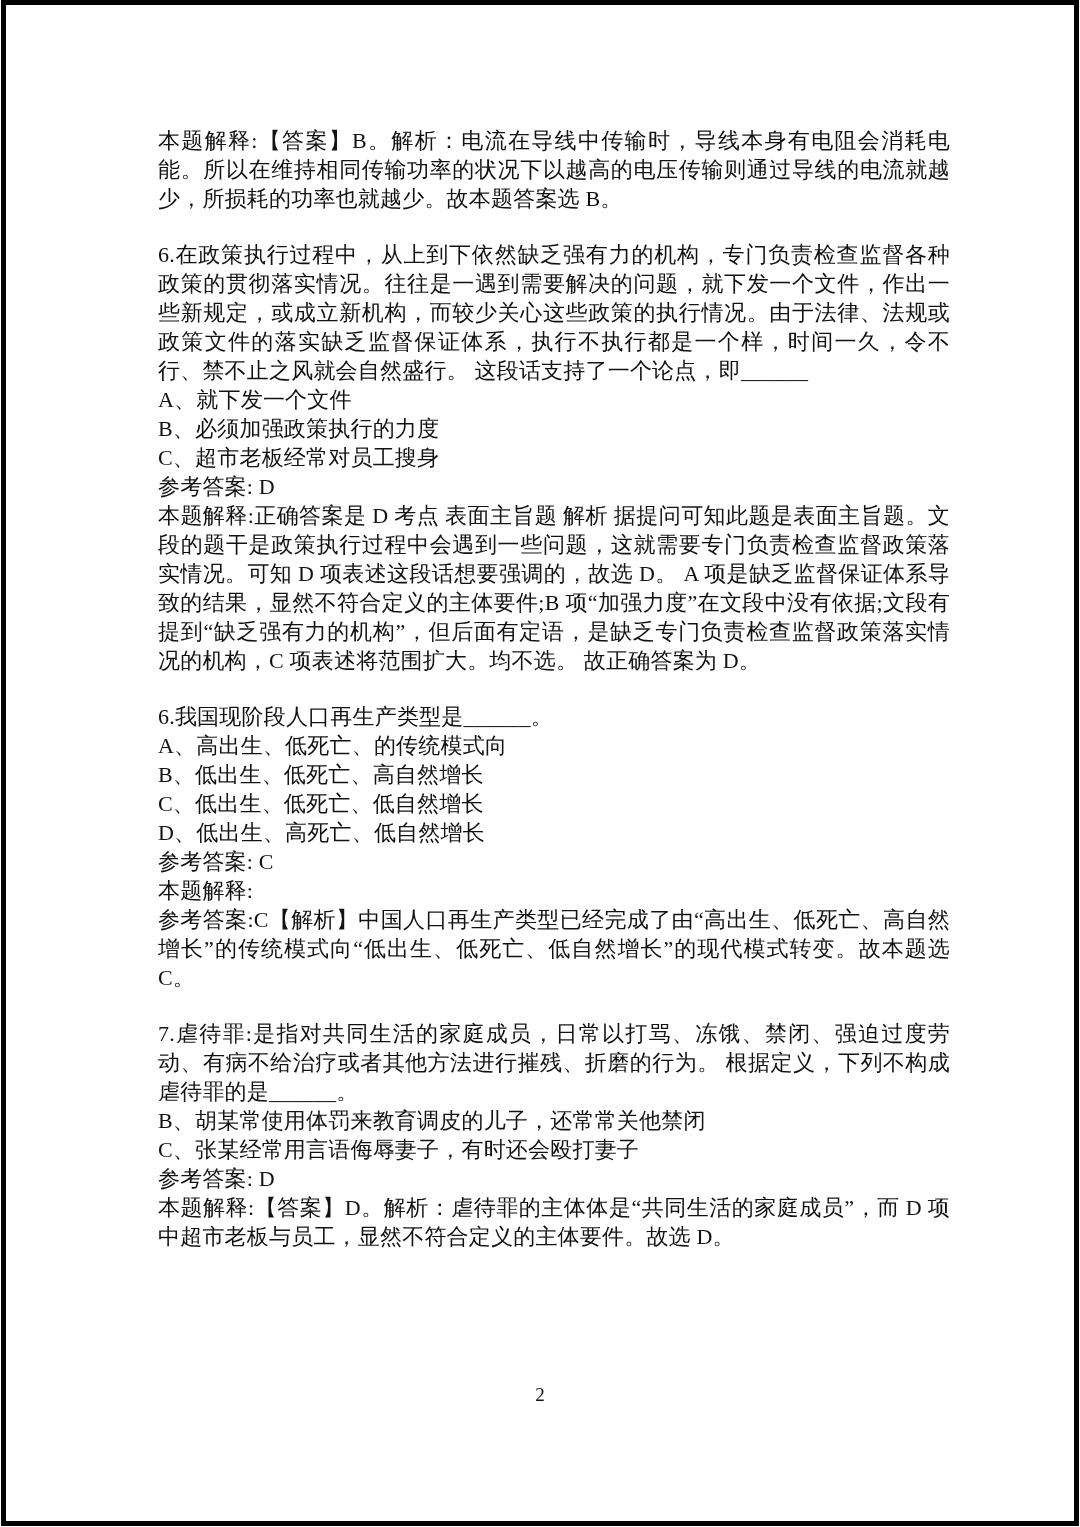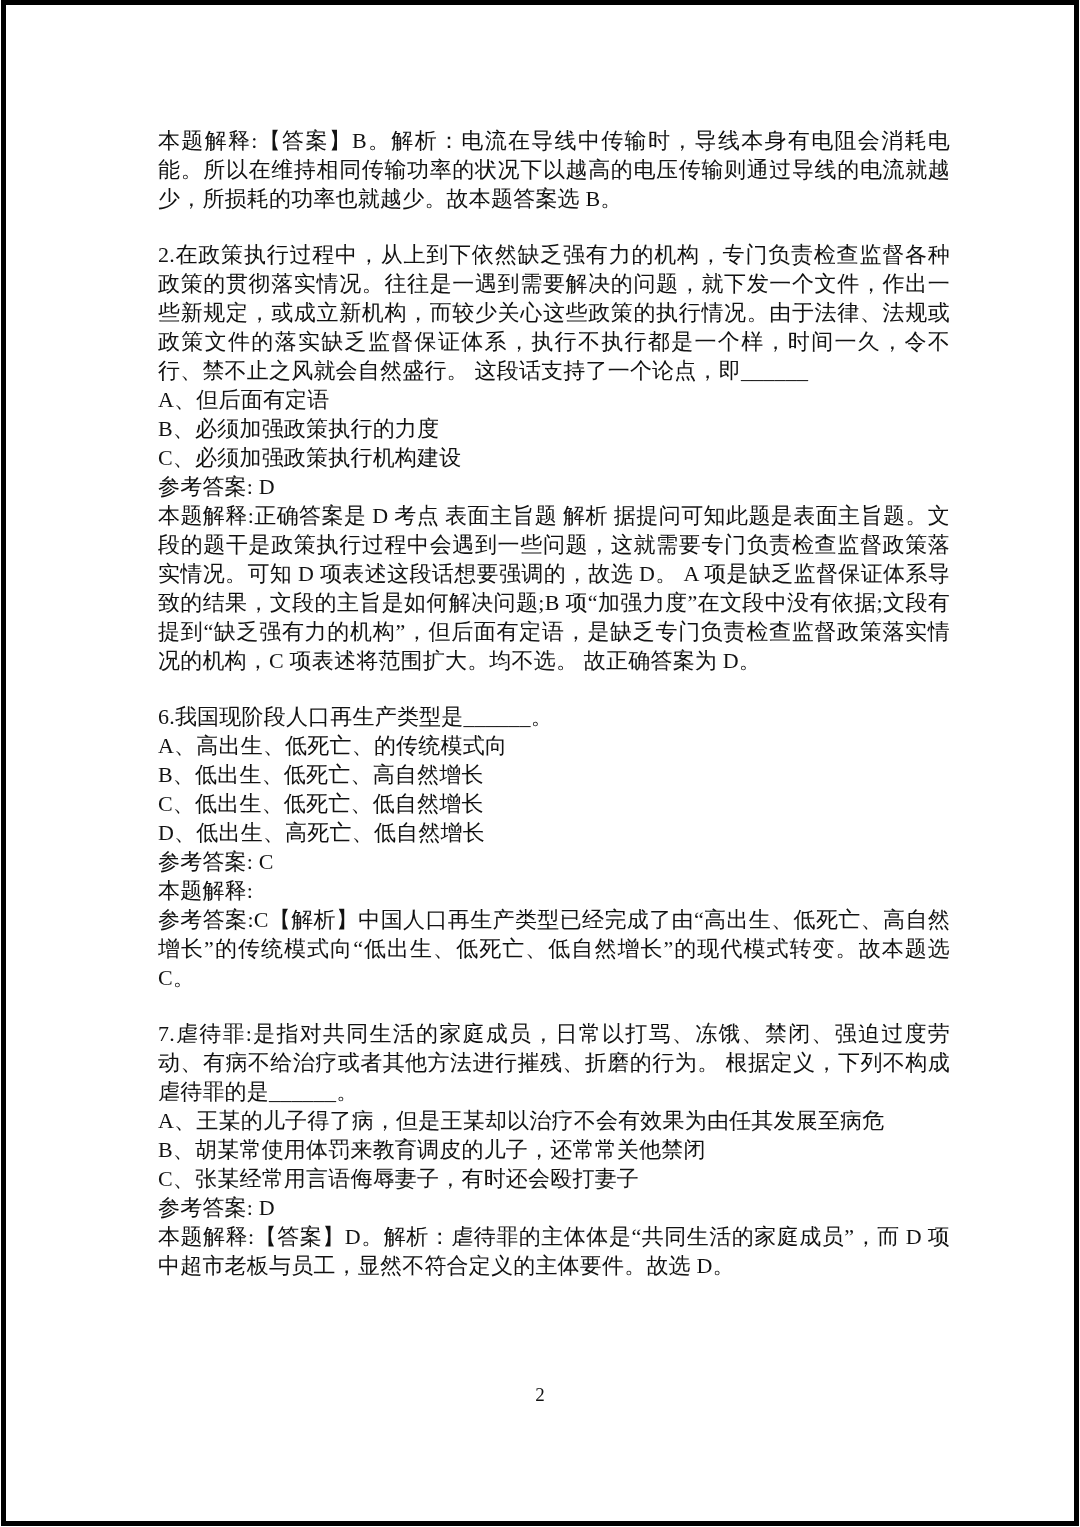--- a/index.html
+++ b/index.html
@@ -43,42 +43,41 @@
 </head>
 <body>
 
 <div class="frame"></div>
 
 <main class="content">
 
   <p>本题解释:【答案】B。解析：电流在导线中传输时，导线本身有电阻会消耗电能。所以在维持相同传输功率的状况下以越高的电压传输则通过导线的电流就越少，所损耗的功率也就越少。故本题答案选 B。</p>
 
   <section class="qblock">
-    <p>2.在政策执行过程中，从上到下依然缺乏强有力的机构，专门负责检查监督各种政策的贯彻落实情况。往往是一遇到需要解决的问题，就下发一个文件，作出一些新规定，或成立新机构，而较少关心这些政策的执行情况。由于法律、法规或政策文件的落实缺乏监督保证体系，执行不执行都是一个样，时间一久，令不行、禁不止之风就会自然盛行。 这段话支持了一个论点，即______</p>
-    <p>A、但后面有定语</p>
+    <p>6.在政策执行过程中，从上到下依然缺乏强有力的机构，专门负责检查监督各种政策的贯彻落实情况。往往是一遇到需要解决的问题，就下发一个文件，作出一些新规定，或成立新机构，而较少关心这些政策的执行情况。由于法律、法规或政策文件的落实缺乏监督保证体系，执行不执行都是一个样，时间一久，令不行、禁不止之风就会自然盛行。 这段话支持了一个论点，即______</p>
+    <p>A、就下发一个文件</p>
     <p>B、必须加强政策执行的力度</p>
-    <p>C、必须加强政策执行机构建设</p>
+    <p>C、超市老板经常对员工搜身</p>
     <p>参考答案: D</p>
-    <p>本题解释:正确答案是 D 考点 表面主旨题 解析 据提问可知此题是表面主旨题。文段的题干是政策执行过程中会遇到一些问题，这就需要专门负责检查监督政策落实情况。可知 D 项表述这段话想要强调的，故选 D。 A 项是缺乏监督保证体系导致的结果，文段的主旨是如何解决问题;B 项“加强力度”在文段中没有依据;文段有提到“缺乏强有力的机构”，但后面有定语，是缺乏专门负责检查监督政策落实情况的机构，C 项表述将范围扩大。均不选。 故正确答案为 D。</p>
+    <p>本题解释:正确答案是 D 考点 表面主旨题 解析 据提问可知此题是表面主旨题。文段的题干是政策执行过程中会遇到一些问题，这就需要专门负责检查监督政策落实情况。可知 D 项表述这段话想要强调的，故选 D。 A 项是缺乏监督保证体系导致的结果，显然不符合定义的主体要件;B 项“加强力度”在文段中没有依据;文段有提到“缺乏强有力的机构”，但后面有定语，是缺乏专门负责检查监督政策落实情况的机构，C 项表述将范围扩大。均不选。 故正确答案为 D。</p>
   </section>
 
   <section class="qblock">
     <p>6.我国现阶段人口再生产类型是______。</p>
     <p>A、高出生、低死亡、的传统模式向</p>
     <p>B、低出生、低死亡、高自然增长</p>
     <p>C、低出生、低死亡、低自然增长</p>
     <p>D、低出生、高死亡、低自然增长</p>
     <p>参考答案: C</p>
     <p>本题解释:</p>
     <p>参考答案:C【解析】中国人口再生产类型已经完成了由“高出生、低死亡、高自然增长”的传统模式向“低出生、低死亡、低自然增长”的现代模式转变。故本题选 C。</p>
   </section>
 
   <section class="qblock">
     <p>7.虐待罪:是指对共同生活的家庭成员，日常以打骂、冻饿、禁闭、强迫过度劳动、有病不给治疗或者其他方法进行摧残、折磨的行为。 根据定义，下列不构成虐待罪的是______。</p>
-    <p>A、王某的儿子得了病，但是王某却以治疗不会有效果为由任其发展至病危</p>
     <p>B、胡某常使用体罚来教育调皮的儿子，还常常关他禁闭</p>
     <p>C、张某经常用言语侮辱妻子，有时还会殴打妻子</p>
     <p>参考答案: D</p>
     <p>本题解释:【答案】D。解析：虐待罪的主体体是“共同生活的家庭成员”，而 D 项中超市老板与员工，显然不符合定义的主体要件。故选 D。</p>
   </section>
 
 
 </main>
 
 <div class="footer">

